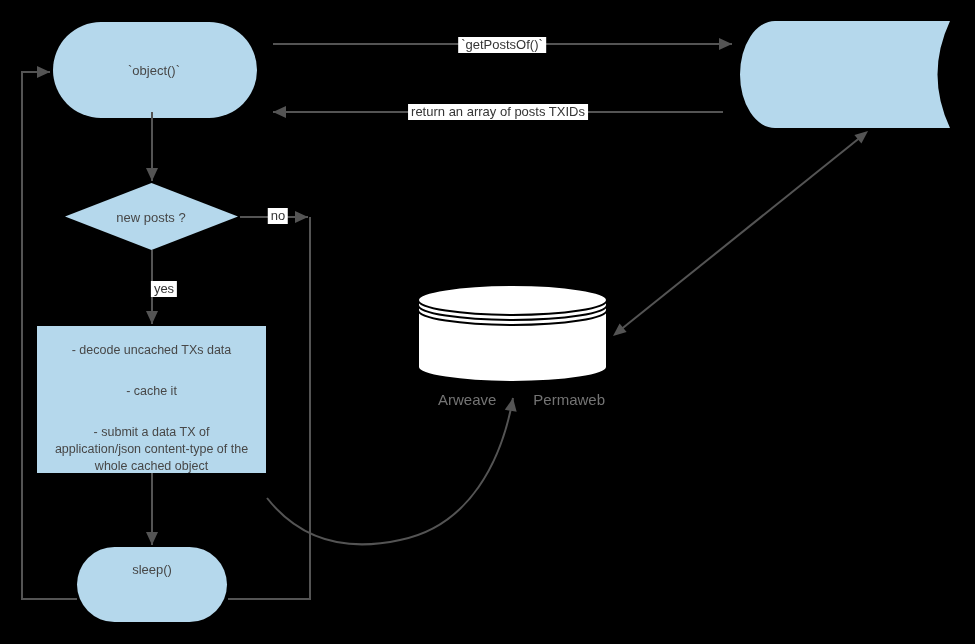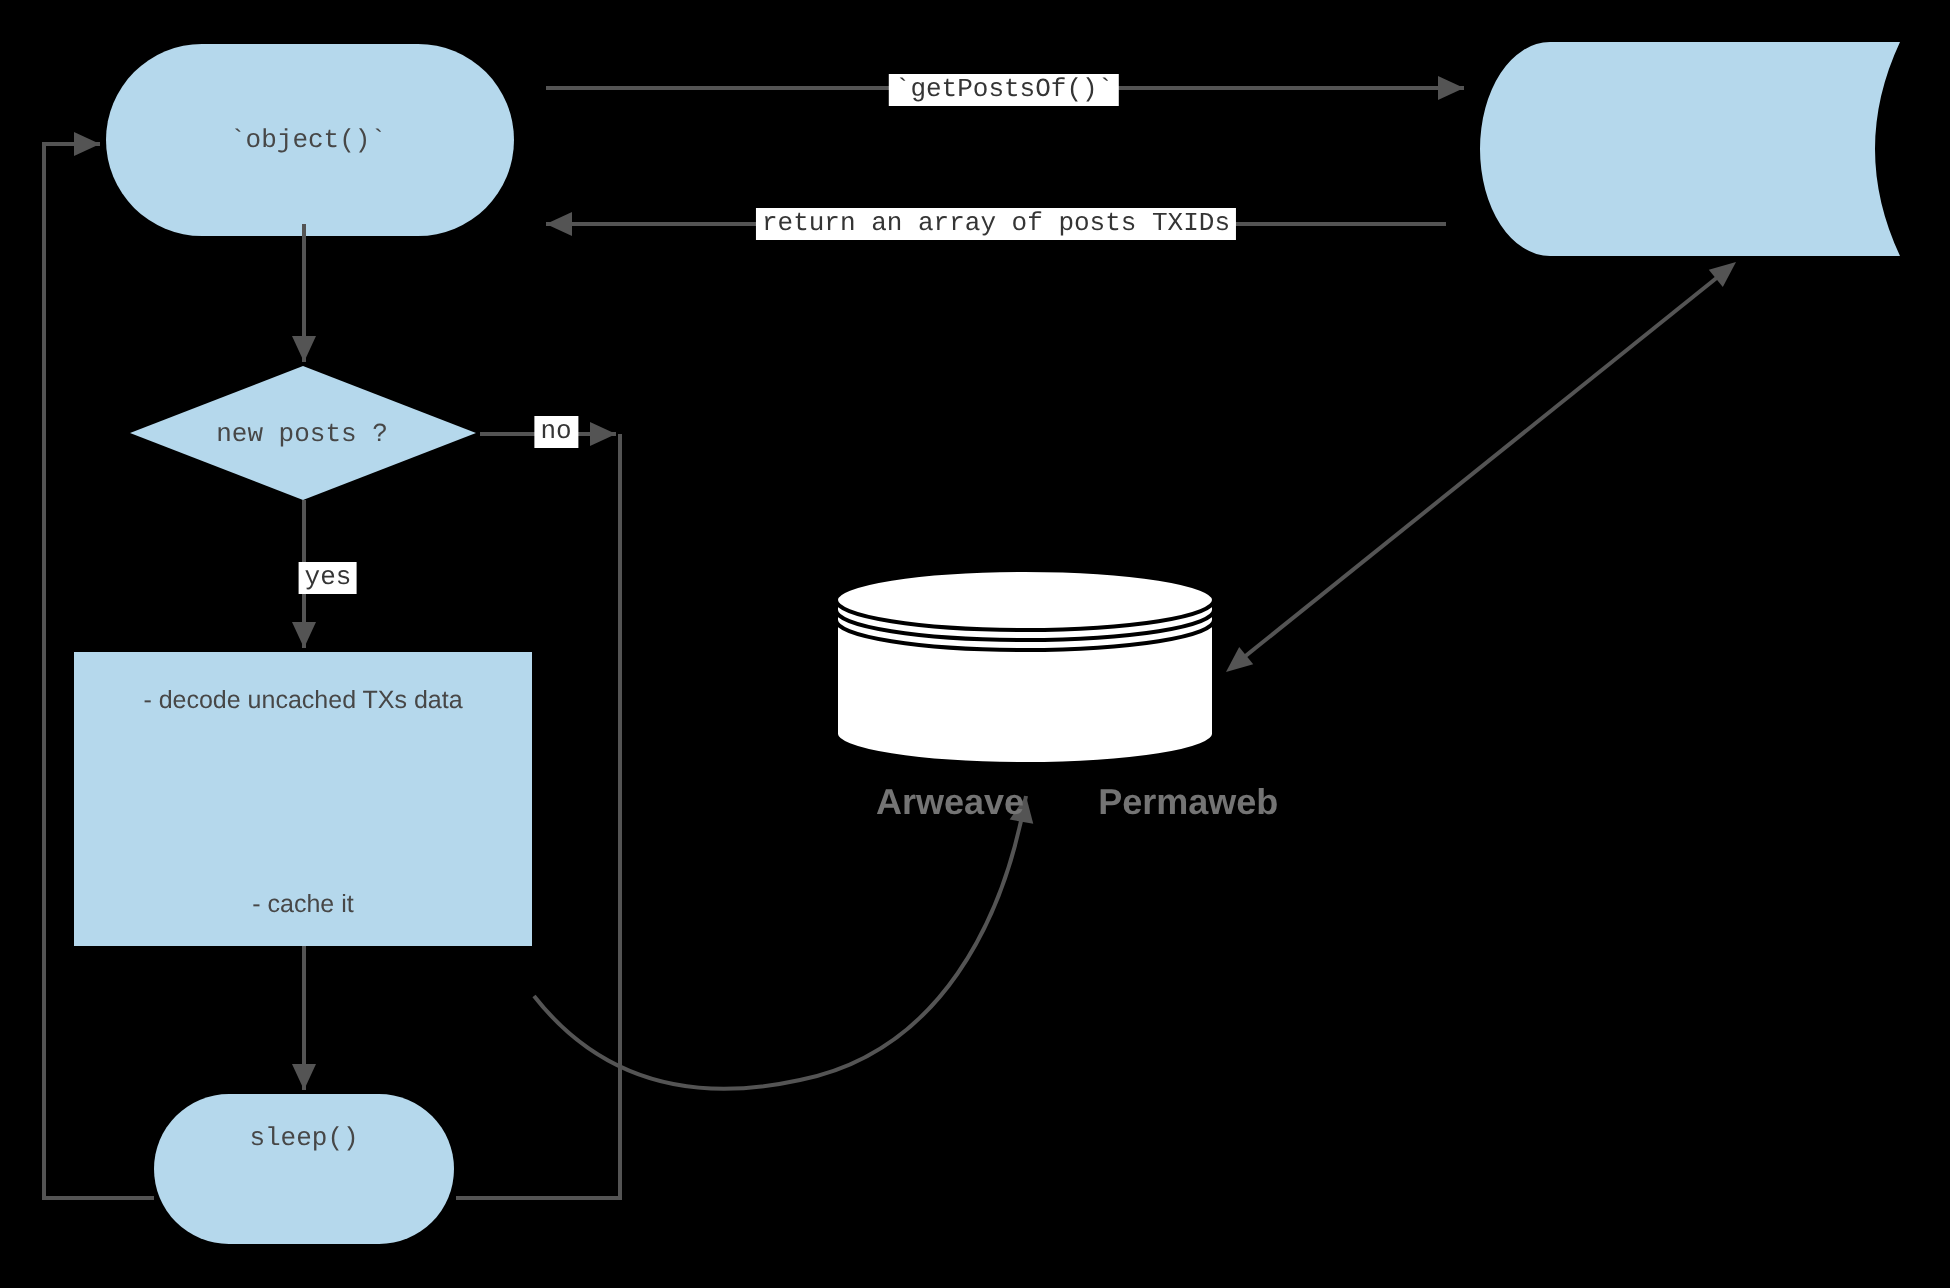--- a/index.html
+++ b/index.html
@@ -10,38 +10,38 @@
   }
   .stage svg{position:absolute;left:0;top:0;}
   .edge{stroke:var(--line);stroke-width:2;fill:none;}
   .arrfill{fill:var(--line);}
   .node{fill:var(--shape-fill);stroke:none;}
   .cyl{fill:var(--cylinder-fill);stroke:var(--cylinder-stroke);stroke-width:2;}
   .cyl-line{fill:none;stroke:var(--cylinder-stroke);stroke-width:2;}
   .lbl{
     position:absolute;transform:translate(-50%,-50%);
     font-size:13px;line-height:17px;color:var(--shape-text);
-    white-space:pre-line;text-align:center;font-family:Liberation Mono, monospace;
+    white-space:pre-line;text-align:center;
   }
   .edge-lbl{
     background:var(--label-bg);color:var(--label-text);
     padding:0 3px;white-space:nowrap;line-height:16px;
   }
   .process-text{
     position:absolute;left:37px;top:326px;width:229px;height:147px;
     box-sizing:border-box;padding:16px 3px 12px;
     display:flex;flex-direction:column;justify-content:space-between;align-items:center;
     font-size:12.5px;line-height:17px;color:var(--shape-text);
     text-align:center;
     gap:24px;
   }
   .process-text .pre{white-space:pre-line;}
   .storage-labels{
     position:absolute;left:438px;top:391px;display:flex;gap:37px;
-    font-size:18px;color:var(--muted-text);font-weight:700;
+    font-size:15px;color:var(--muted-text);font-weight:400;
   }
 </style>
 </head>
 <body>
 
 <div class="stage">
 
   <svg width="975" height="644" viewBox="0 0 975 644">
     <defs>
       <marker id="arr" markerUnits="userSpaceOnUse" markerWidth="16" markerHeight="14" refX="14" refY="7" orient="auto">
@@ -76,20 +76,23 @@
     <polygon class="arrfill" points="868,131 861.4,143.5 854.4,134.9"></polygon>
   </svg>
 
   <div class="lbl" style="left:154px;top:70px">`object()`</div>
   <div class="lbl" style="left:151px;top:217px">new posts ?</div>
   <div class="lbl" style="left:152px;top:569px">sleep()</div>
 
   <div class="process-text">
     <div>- decode uncached TXs data</div>
     <div>- cache it</div>
+    <div class="pre">- submit a data TX of
+application/json content-type of the
+whole cached object</div>
   </div>
 
   <div class="lbl edge-lbl" style="left:502px;top:45px">`getPostsOf()`</div>
   <div class="lbl edge-lbl" style="left:498px;top:112px">return an array of posts TXIDs</div>
   <div class="lbl edge-lbl" style="left:278px;top:216px">no</div>
   <div class="lbl edge-lbl" style="left:164px;top:289px">yes</div>
 
   <div class="storage-labels">
     <span>Arweave</span>
     <span>Permaweb</span>

